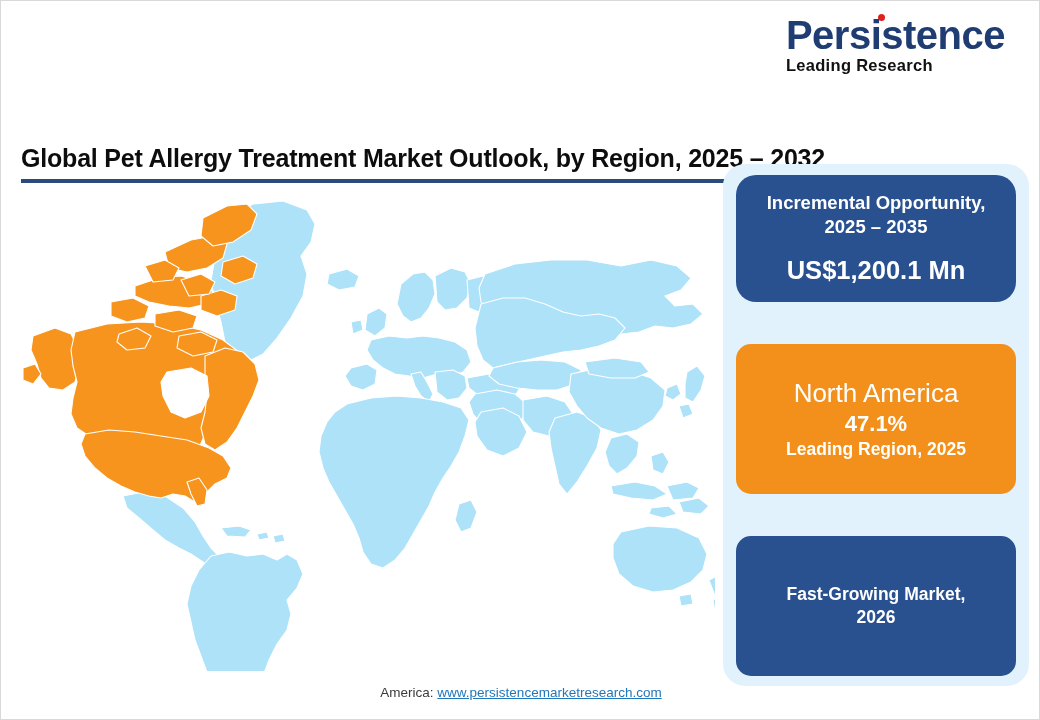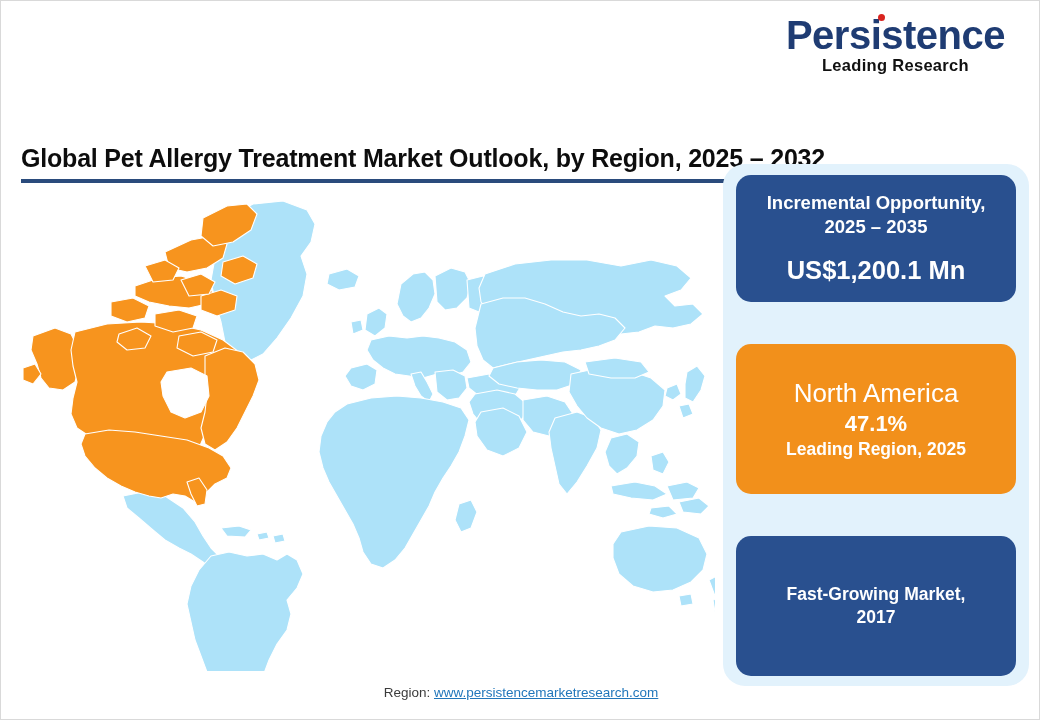--- a/index.html
+++ b/index.html
@@ -13,21 +13,21 @@
     position: relative;
     width: 1040px; height: 720px;
     background: #ffffff;
     border: 1px solid #d9d9d9;
   }
 
   
   .logo {
     position: absolute;
     right: 34px; top: 14px;
-    text-align: center;
+    text-align: left;
     line-height: 1;
   }
   .logo-main {
     font-size: 40px;
     font-weight: bold;
     color: #1F3C73;
     letter-spacing: -0.5px;
     position: relative;
     display: inline-block;
     white-space: nowrap;
@@ -95,21 +95,21 @@
     text-align: center;
     display: flex;
     flex-direction: column;
     align-items: center;
     justify-content: center;
     padding: 6px 12px;
   }
   .card-navy { background: #29508F; }
   .card-orange { background: #F2901B; }
 
-  #card-incremental { top: 11px; height: 127px; }
+  #card-incremental { top: 11px; height: 127px; border-radius: 20px; }
   #card-leading     { top: 180px; height: 150px; }
   #card-fastgrow    { top: 372px; height: 140px; }
 
   .c-line-sm {
     font-size: 18.5px;
     font-weight: bold;
     line-height: 1.3;
   }
   .c-line-lg {
     font-size: 25.5px;
@@ -318,21 +318,21 @@
     </div>
 
     <div class="card card-orange" id="card-leading">
       <div class="c-title-lg">North America</div>
       <div class="c-pct">47.1%</div>
       <div class="c-line-md">Leading Region, 2025</div>
     </div>
 
     <div class="card card-navy" id="card-fastgrow">
       <div class="c-line-md">Fast-Growing Market,</div>
-      <div class="c-line-md">2017</div>
+      <div class="c-line-md">2026</div>
     </div>
   </div>
 
   <div class="source">
-    <span>Region: </span><a href="#">www.persistencemarketresearch.com</a>
+    <span>America: </span><a href="#">www.persistencemarketresearch.com</a>
   </div>
 
 </div>
 
 </body></html>

